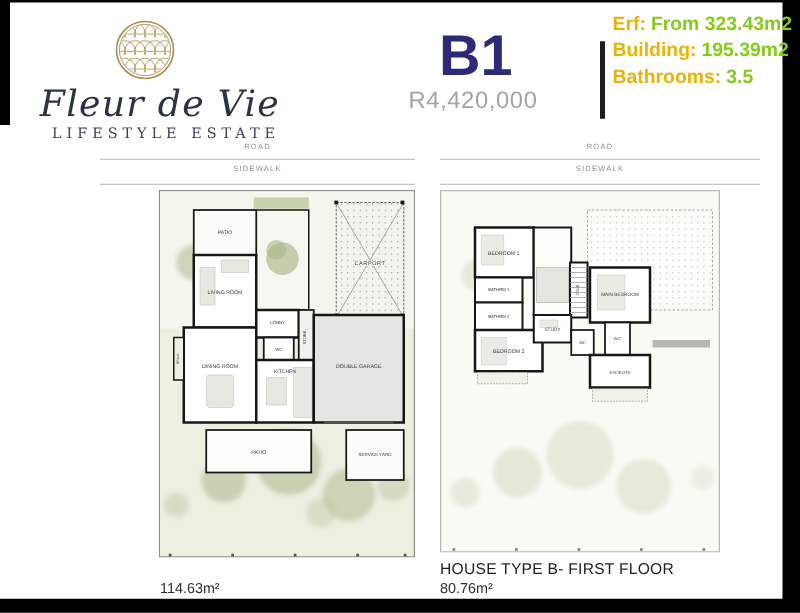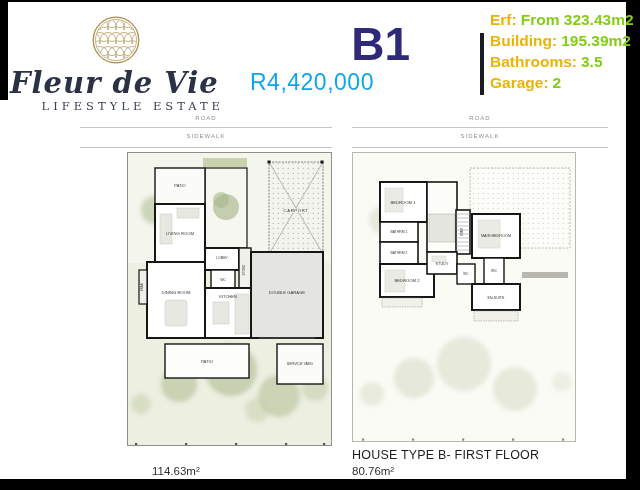--- a/index.html
+++ b/index.html
@@ -2,25 +2,25 @@
 <html><head>
 <meta charset="utf-8">
 <style>
   html,body{margin:0;padding:0;background:#111;}
   #canvas{position:relative;width:640px;height:490px;background:#000;overflow:hidden;
           font-family:"Liberation Sans",sans-serif;}
   .abs{position:absolute;}
   #content-bg{left:8px;top:2px;width:618px;height:477px;background:#ffffff;}
   #left-notch{left:0;top:100px;width:8px;height:379px;background:#ffffff;}
   .brand-script{font-family:"DejaVu Serif",serif;font-style:italic;color:#2b3246;
-                font-size:29px;text-align:left;letter-spacing:1px;font-weight:bold;}
+                font-size:29px;text-align:right;letter-spacing:1px;}
   .brand-sub{font-family:"DejaVu Serif",serif;color:#3a4157;font-size:11.5px;
              letter-spacing:4px;text-align:right;}
   .unit-code{color:#2e2979;font-weight:bold;font-size:46px;line-height:1;text-align:right;}
-  .price{color:#0ea5e9;font-size:23px;line-height:1;text-align:left;letter-spacing:.5px;}
+  .price{color:#a3a3a3;font-size:19px;line-height:1;text-align:right;letter-spacing:.5px;}
   .spec-row{font-size:15.5px;line-height:21px;color:#2b2675;white-space:nowrap;}
   .spec-label{font-weight:bold;color:#eab308;margin-right:4px;}
   .spec-value{font-weight:bold;color:#84cc16;}
   .road-label{font-size:6px;color:#8f8f89;text-align:center;letter-spacing:1px;}
   .h-line{height:1px;background:#c6c6c0;}
   .caption-title{font-size:12.5px;color:#1e1e1e;letter-spacing:.2px;}
   .caption-area{font-size:11.5px;color:#2e2e2e;margin-top:2px;}
   svg text{font-family:"Liberation Sans",sans-serif;fill:#3a3a36;}
 </style>
 </head>
@@ -54,23 +54,20 @@
 
   <div class="abs" style="left:490px;top:9px;">
     <div class="spec-row">
       <span class="spec-label">Erf:</span><span class="spec-value">From 323.43m2</span>
     </div>
     <div class="spec-row">
       <span class="spec-label">Building:</span><span class="spec-value">195.39m2</span>
     </div>
     <div class="spec-row">
       <span class="spec-label">Bathrooms:</span><span class="spec-value">3.5</span>
-    </div>
-    <div class="spec-row">
-      <span class="spec-label">Garage:</span><span class="spec-value">2</span>
     </div>
   </div>
 
   <div class="abs road-label" style="left:80px;top:115px;width:252px;">ROAD</div>
   <div class="abs h-line" style="left:80px;top:127px;width:252px;"></div>
   <div class="abs road-label" style="left:80px;top:133px;width:252px;">SIDEWALK</div>
   <div class="abs h-line" style="left:80px;top:147px;width:252px;"></div>
 
   <svg class="abs" style="left:127px;top:152px;" width="205" height="294" viewBox="0 0 205 294">
     <defs>
@@ -152,21 +149,21 @@
     <text x="118" y="118" font-size="3.2" text-anchor="middle" transform="rotate(-90 118 118)">STORE</text>
     <text x="169" y="60" font-size="4.4" text-anchor="middle" letter-spacing="0.5" paint-order="stroke" stroke="#f4f4ef" stroke-width="1.4">CARPORT</text>
     <text x="49" y="142" font-size="4.2" text-anchor="middle">DINING ROOM</text>
     <text x="101" y="146" font-size="4" text-anchor="middle">KITCHEN</text>
     <text x="16" y="135" font-size="2.8" text-anchor="middle" transform="rotate(-90 16 135)">BRAAI</text>
     <text x="160" y="142" font-size="4.2" text-anchor="middle">DOUBLE GARAGE</text>
     <text x="80" y="211" font-size="4.2" text-anchor="middle">PATIO</text>
     <text x="173" y="213" font-size="3.6" text-anchor="middle">SERVICE YARD</text>
   </svg>
 
-  <div class="abs caption-area" style="left:128px;top:463px;margin-left:24px;">114.63m²</div>
+  <div class="abs caption-area" style="left:128px;top:463px;">114.63m²</div>
 
   <div class="abs road-label" style="left:352px;top:115px;width:256px;">ROAD</div>
   <div class="abs h-line" style="left:352px;top:127px;width:256px;"></div>
   <div class="abs road-label" style="left:352px;top:133px;width:256px;">SIDEWALK</div>
   <div class="abs h-line" style="left:352px;top:147px;width:256px;"></div>
 
   <svg class="abs" style="left:352px;top:152px;" width="224" height="290" viewBox="0 0 224 290">
     <rect x="0.5" y="0.5" width="223" height="289" fill="#fafbf5" stroke="#b8b8b0" stroke-width="1"></rect>
     <g filter="url(#blurT)">
       <circle cx="30" cy="68" r="13" fill="#d3d8c2" opacity="0.5"></circle>

